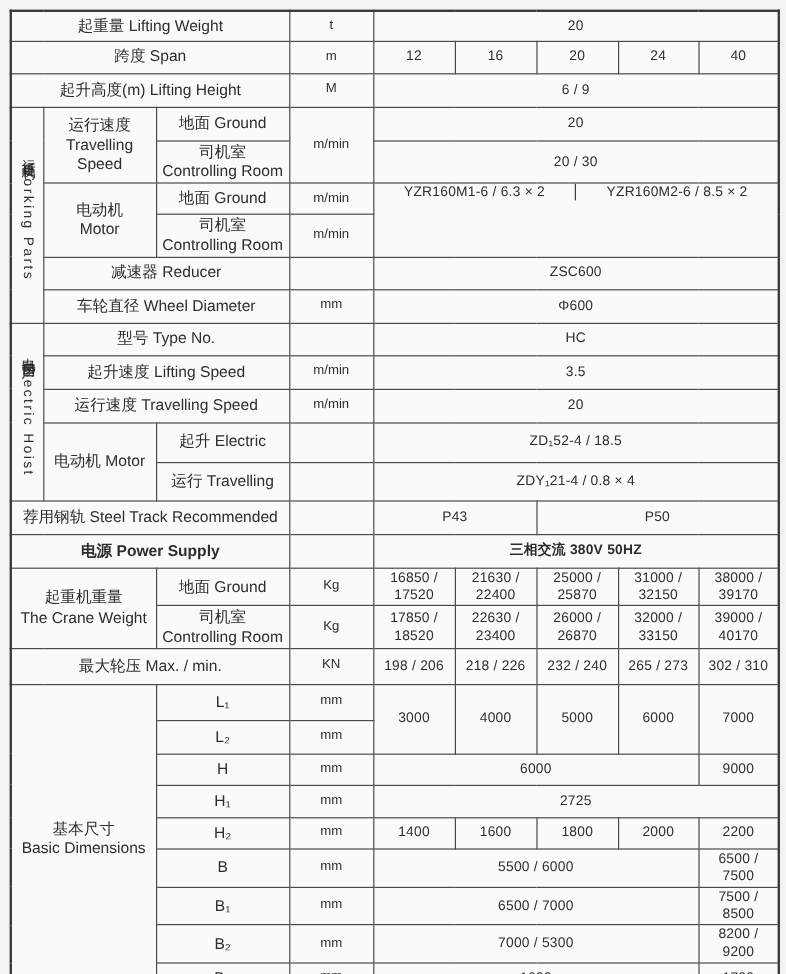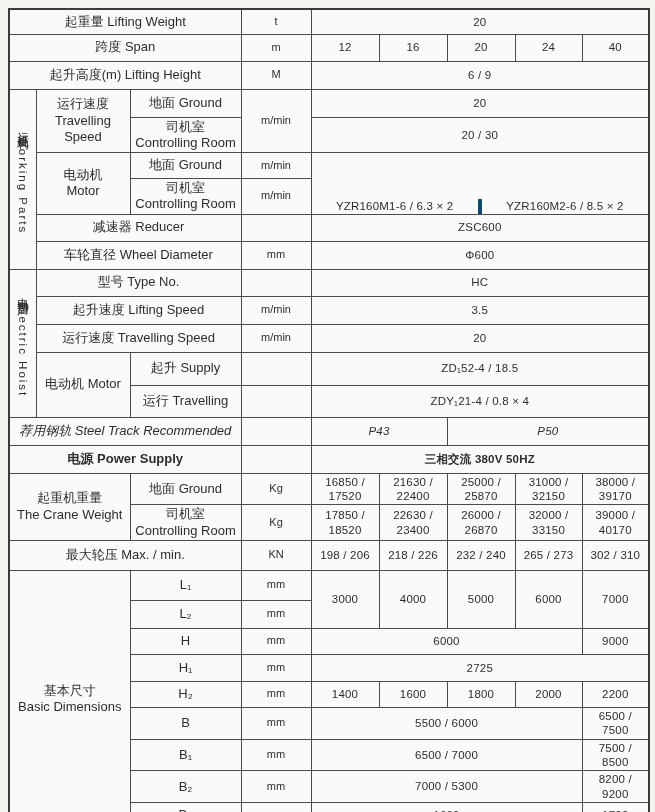--- a/index.html
+++ b/index.html
@@ -42,30 +42,30 @@
     font-size:11.5px;
     letter-spacing:2px;
     padding:4px 0;
     white-space:normal;
   }
   td.split{padding:0;}
   .split-wrap{
     display:flex;
     width:100%;height:100%;
     min-height:53px;
-    align-items:flex-end;
+    align-items:flex-start;
   }
   .split-wrap > div{
     flex:1 1 50%;
     display:flex;
     align-items:center;
     justify-content:center;
     font-size:11.5px;
   }
-  .split-wrap > div + div{border-left:4px solid #0c4a6e;}
+  .split-wrap > div + div{border-left:1px solid #0c4a6e;}
 </style>
 </head>
 <body>
 
 <div class="sheet">
   <table class="spec">
     <colgroup>
         <col style="width: 27px;">
         <col style="width: 94px;">
         <col style="width: 111px;">
@@ -142,30 +142,30 @@
           <td class="unit">m/min</td>
           <td colspan="5" class="value">3.5</td>
         </tr>
         <tr style="height: 28px;">
           <td colspan="2" class="label">运行速度 Travelling Speed</td>
           <td class="unit">m/min</td>
           <td colspan="5" class="value">20</td>
         </tr>
         <tr style="height: 33px;">
           <td rowspan="2" class="label">电动机 Motor</td>
-          <td class="label">起升 Supply</td>
+          <td class="label">起升 Electric</td>
           <td class="unit"></td>
           <td colspan="5" class="value">ZD₁52-4 / 18.5</td>
         </tr>
         <tr style="height: 32px;">
           <td class="label">运行 Travelling</td>
           <td class="unit"></td>
           <td colspan="5" class="value">ZDY₁21-4 / 0.8 × 4</td>
         </tr>
-        <tr style="height: 28px; font-style: italic;">
+        <tr style="height: 28px;">
           <td colspan="3" class="label">荐用钢轨 Steel Track Recommended</td>
           <td class="unit"></td>
           <td colspan="2" class="value">P43</td>
           <td colspan="3" class="value">P50</td>
         </tr>
         <tr style="height: 28px; font-weight: bold;">
           <td colspan="3" class="label">电源 Power Supply</td>
           <td class="unit"></td>
           <td colspan="5" class="value">三相交流 380V 50HZ</td>
         </tr>

